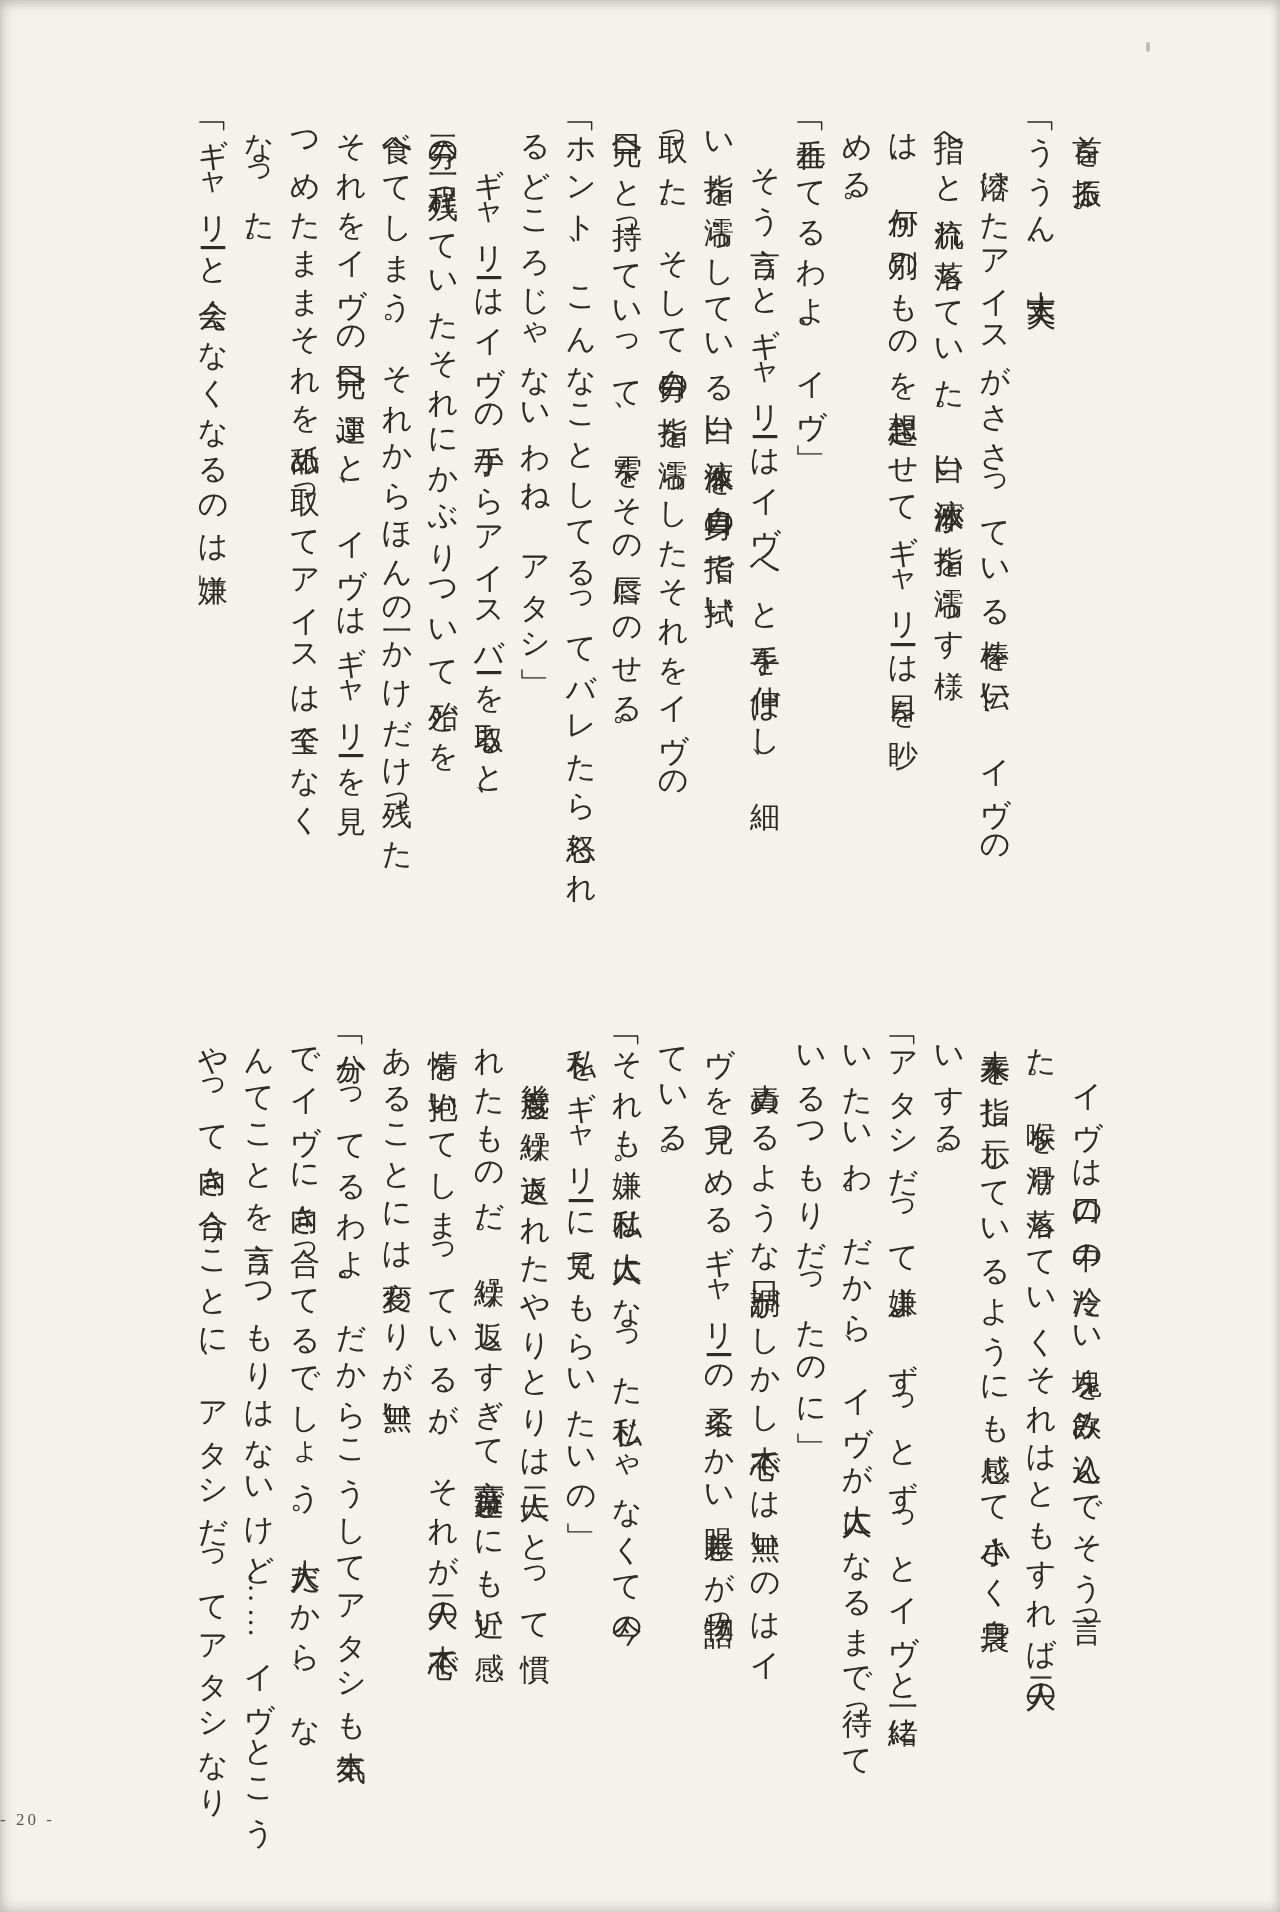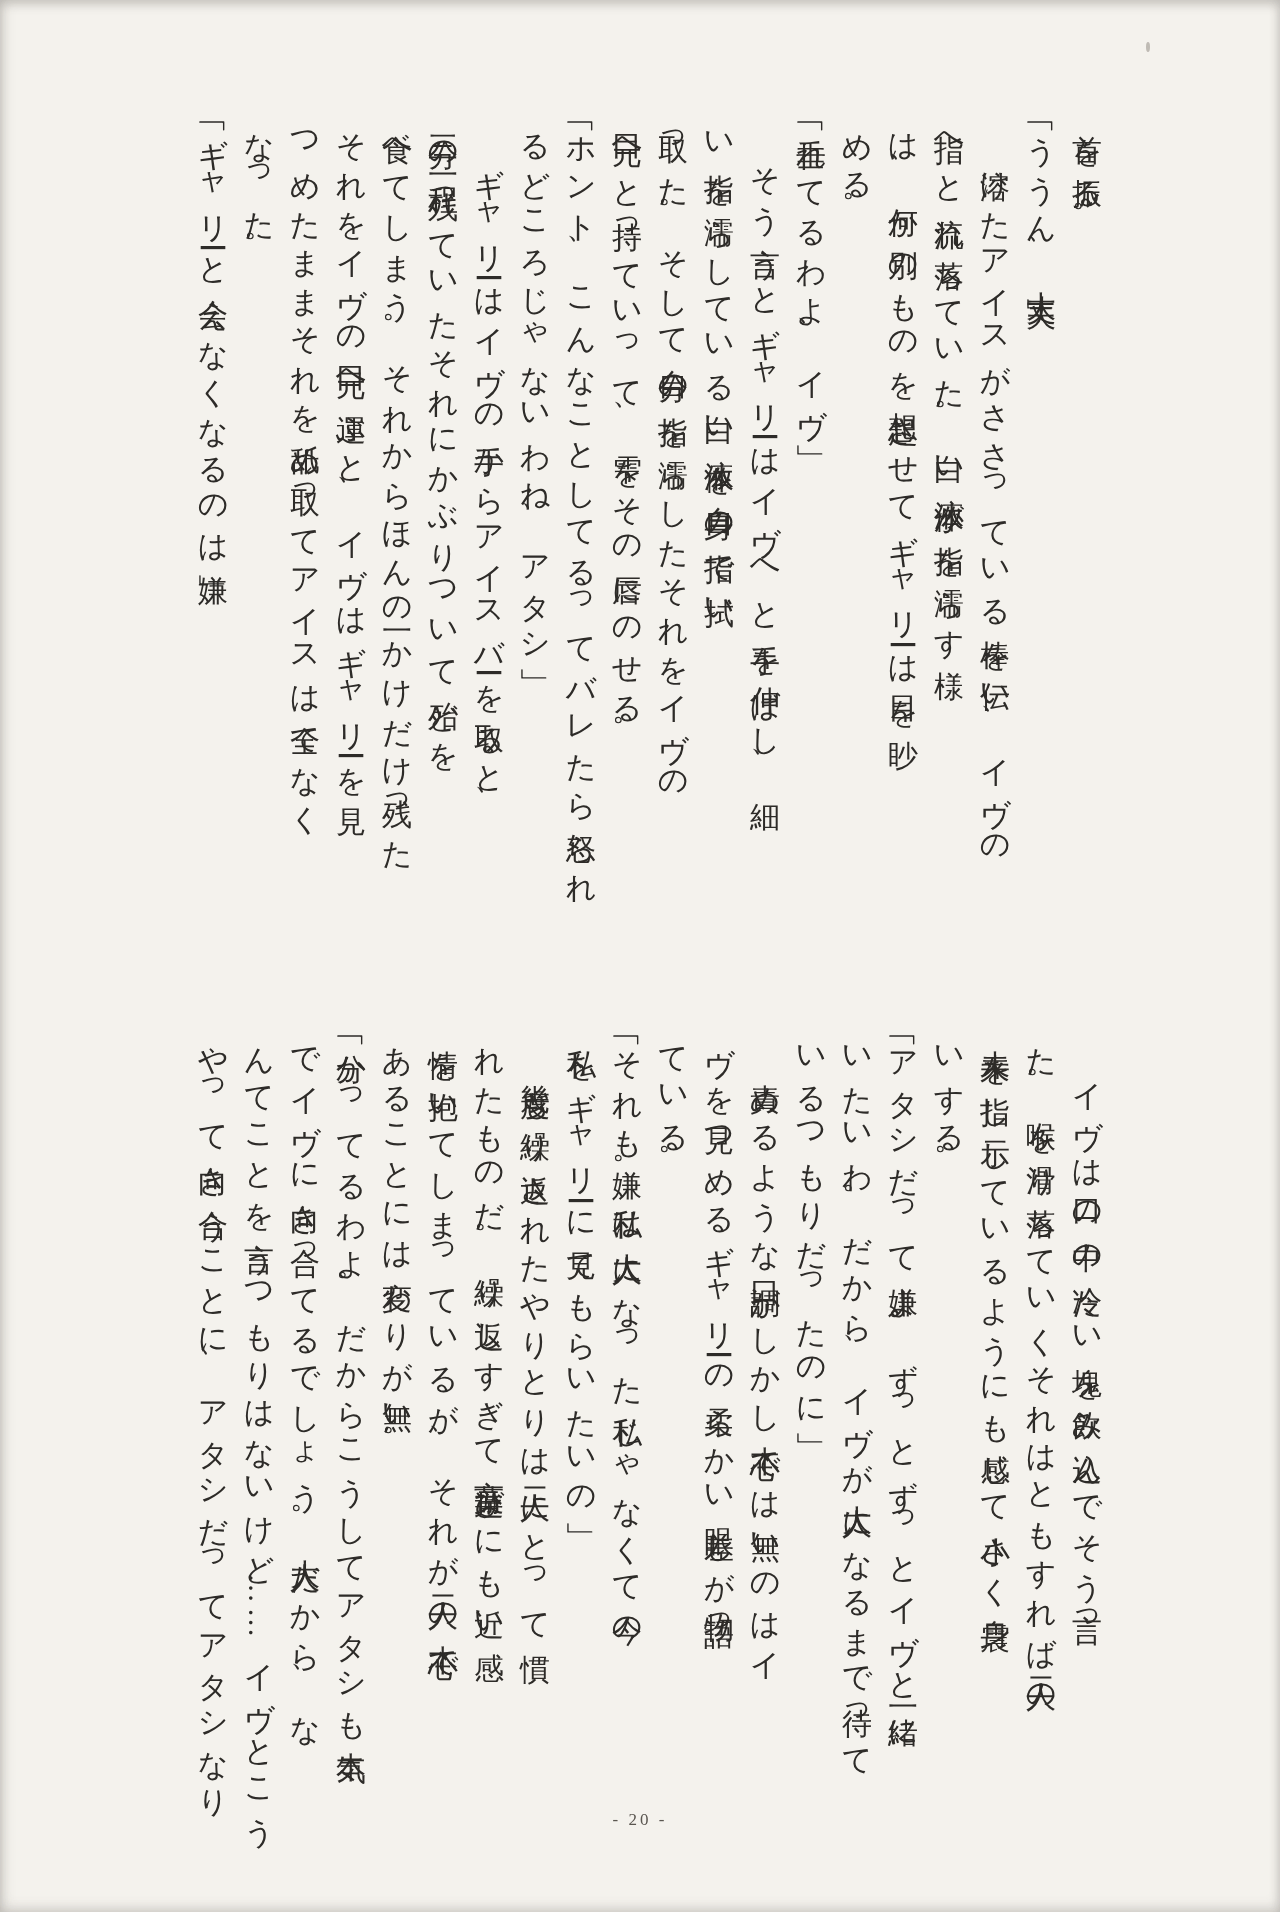--- a/index.html
+++ b/index.html
@@ -45,21 +45,20 @@
   }
   .lower {
     top: 1026px;
     left: 190px;
   }
   .page-number {
     position: absolute;
     top: 1810px;
     left: 0;
     right: 0;
-    text-align: center;
     font-size: 17px;
     letter-spacing: 3px;
     color: #5a5650;
   }
   .speck {
     position: absolute;
     background: #8a847c;
     border-radius: 50%;
   }
   .speck-1 { left: 1146px; top: 42px; width: 4px; height: 10px; opacity: .5; }

